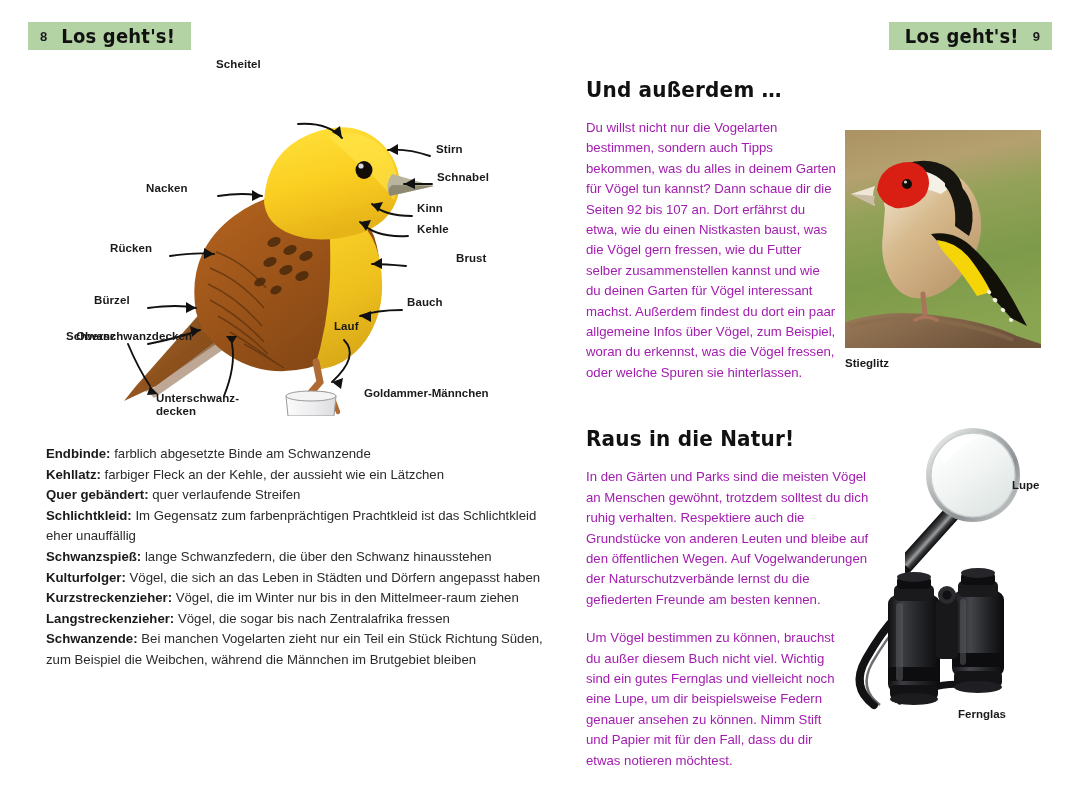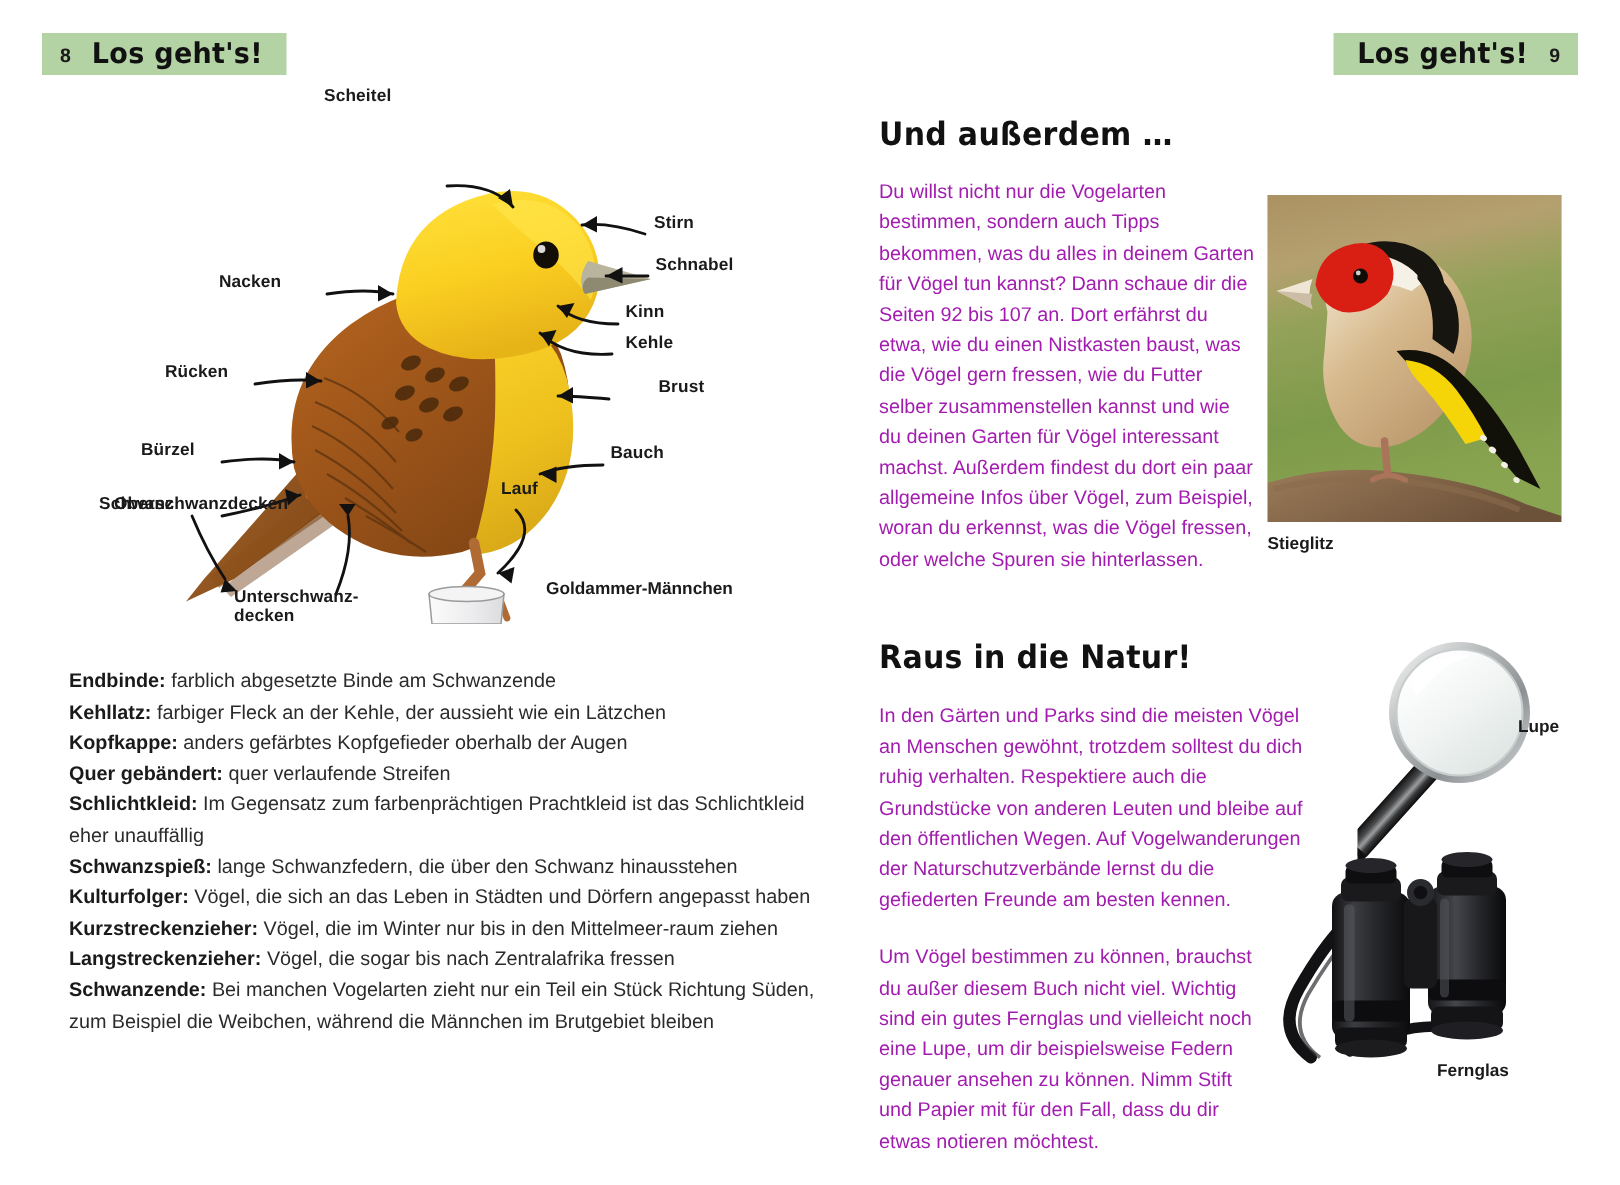--- a/index.html
+++ b/index.html
@@ -271,37 +271,36 @@
         </g>
       </svg>
 
       <span class="dlabel" style="left:188px; top:2px;">Scheitel</span>
       <span class="dlabel" style="left:408px; top:87px;">Stirn</span>
       <span class="dlabel" style="left:409px; top:115px;">Schnabel</span>
       <span class="dlabel" style="left:389px; top:146px;text-align:center;">Kinn</span>
       <span class="dlabel" style="left:389px; top:167px;">Kehle</span>
       <span class="dlabel" style="left:118px; top:126px;">Nacken</span>
       <span class="dlabel" style="left:82px;  top:186px;">Rücken</span>
-      <span class="dlabel" style="left:366px; top:196px;padding-left:45px;">Brust</span>
+      <span class="dlabel" style="left:383px; top:196px;padding-left:45px;">Brust</span>
       <span class="dlabel" style="left:379px; top:240px;">Bauch</span>
       <span class="dlabel" style="left:306px; top:264px;">Lauf</span>
       <span class="dlabel" style="left:66px;  top:238px;">Bürzel</span>
       <span class="dlabel" style="left:12px; top:274px;margin-left:36px;">Oberschwanzdecken</span>
       <span class="dlabel" style="left:38px;  top:274px;">Schwanz</span>
       <span class="dlabel multi" style="left:128px; top:336px; white-space:pre-line; text-align:left; width:100px;">Unterschwanz-
 decken</span>
 
       <span class="caption-bird">Goldammer-Männchen</span>
     </div>
   </div>
 
   <div class="glossary">
     <p class="entry"><b>Endbinde:</b><span> farblich abgesetzte Binde am Schwanzende</span></p>
     <p class="entry"><b>Kehllatz:</b><span> farbiger Fleck an der Kehle, der aussieht wie ein Lätzchen</span></p>
-    <p class="entry"><b>Kopfkappe:</b><span> anders gefärbtes Kopfgefieder oberhalb der Augen</span></p>
     <p class="entry"><b>Quer gebändert:</b><span> quer verlaufende Streifen</span></p>
     <p class="entry"><b>Schlichtkleid:</b><span> Im Gegensatz zum farbenprächtigen Prachtkleid ist das Schlichtkleid eher unauffällig</span></p>
     <p class="entry"><b>Schwanzspieß:</b><span> lange Schwanzfedern, die über den Schwanz hinausstehen</span></p>
     <p class="entry"><b>Kulturfolger:</b><span> Vögel, die sich an das Leben in Städten und Dörfern angepasst haben</span></p>
     <p class="entry"><b>Kurzstreckenzieher:</b><span> Vögel, die im Winter nur bis in den Mittelmeer-raum ziehen</span></p>
     <p class="entry"><b>Langstreckenzieher:</b><span> Vögel, die sogar bis nach Zentralafrika fressen</span></p>
     <p class="entry"><b>Schwanzende:</b><span> Bei manchen Vogelarten zieht nur ein Teil ein Stück Richtung Süden, zum Beispiel die Weibchen, während die Männchen im Brutgebiet bleiben</span></p>
   </div>
 
   <div class="col-right">

